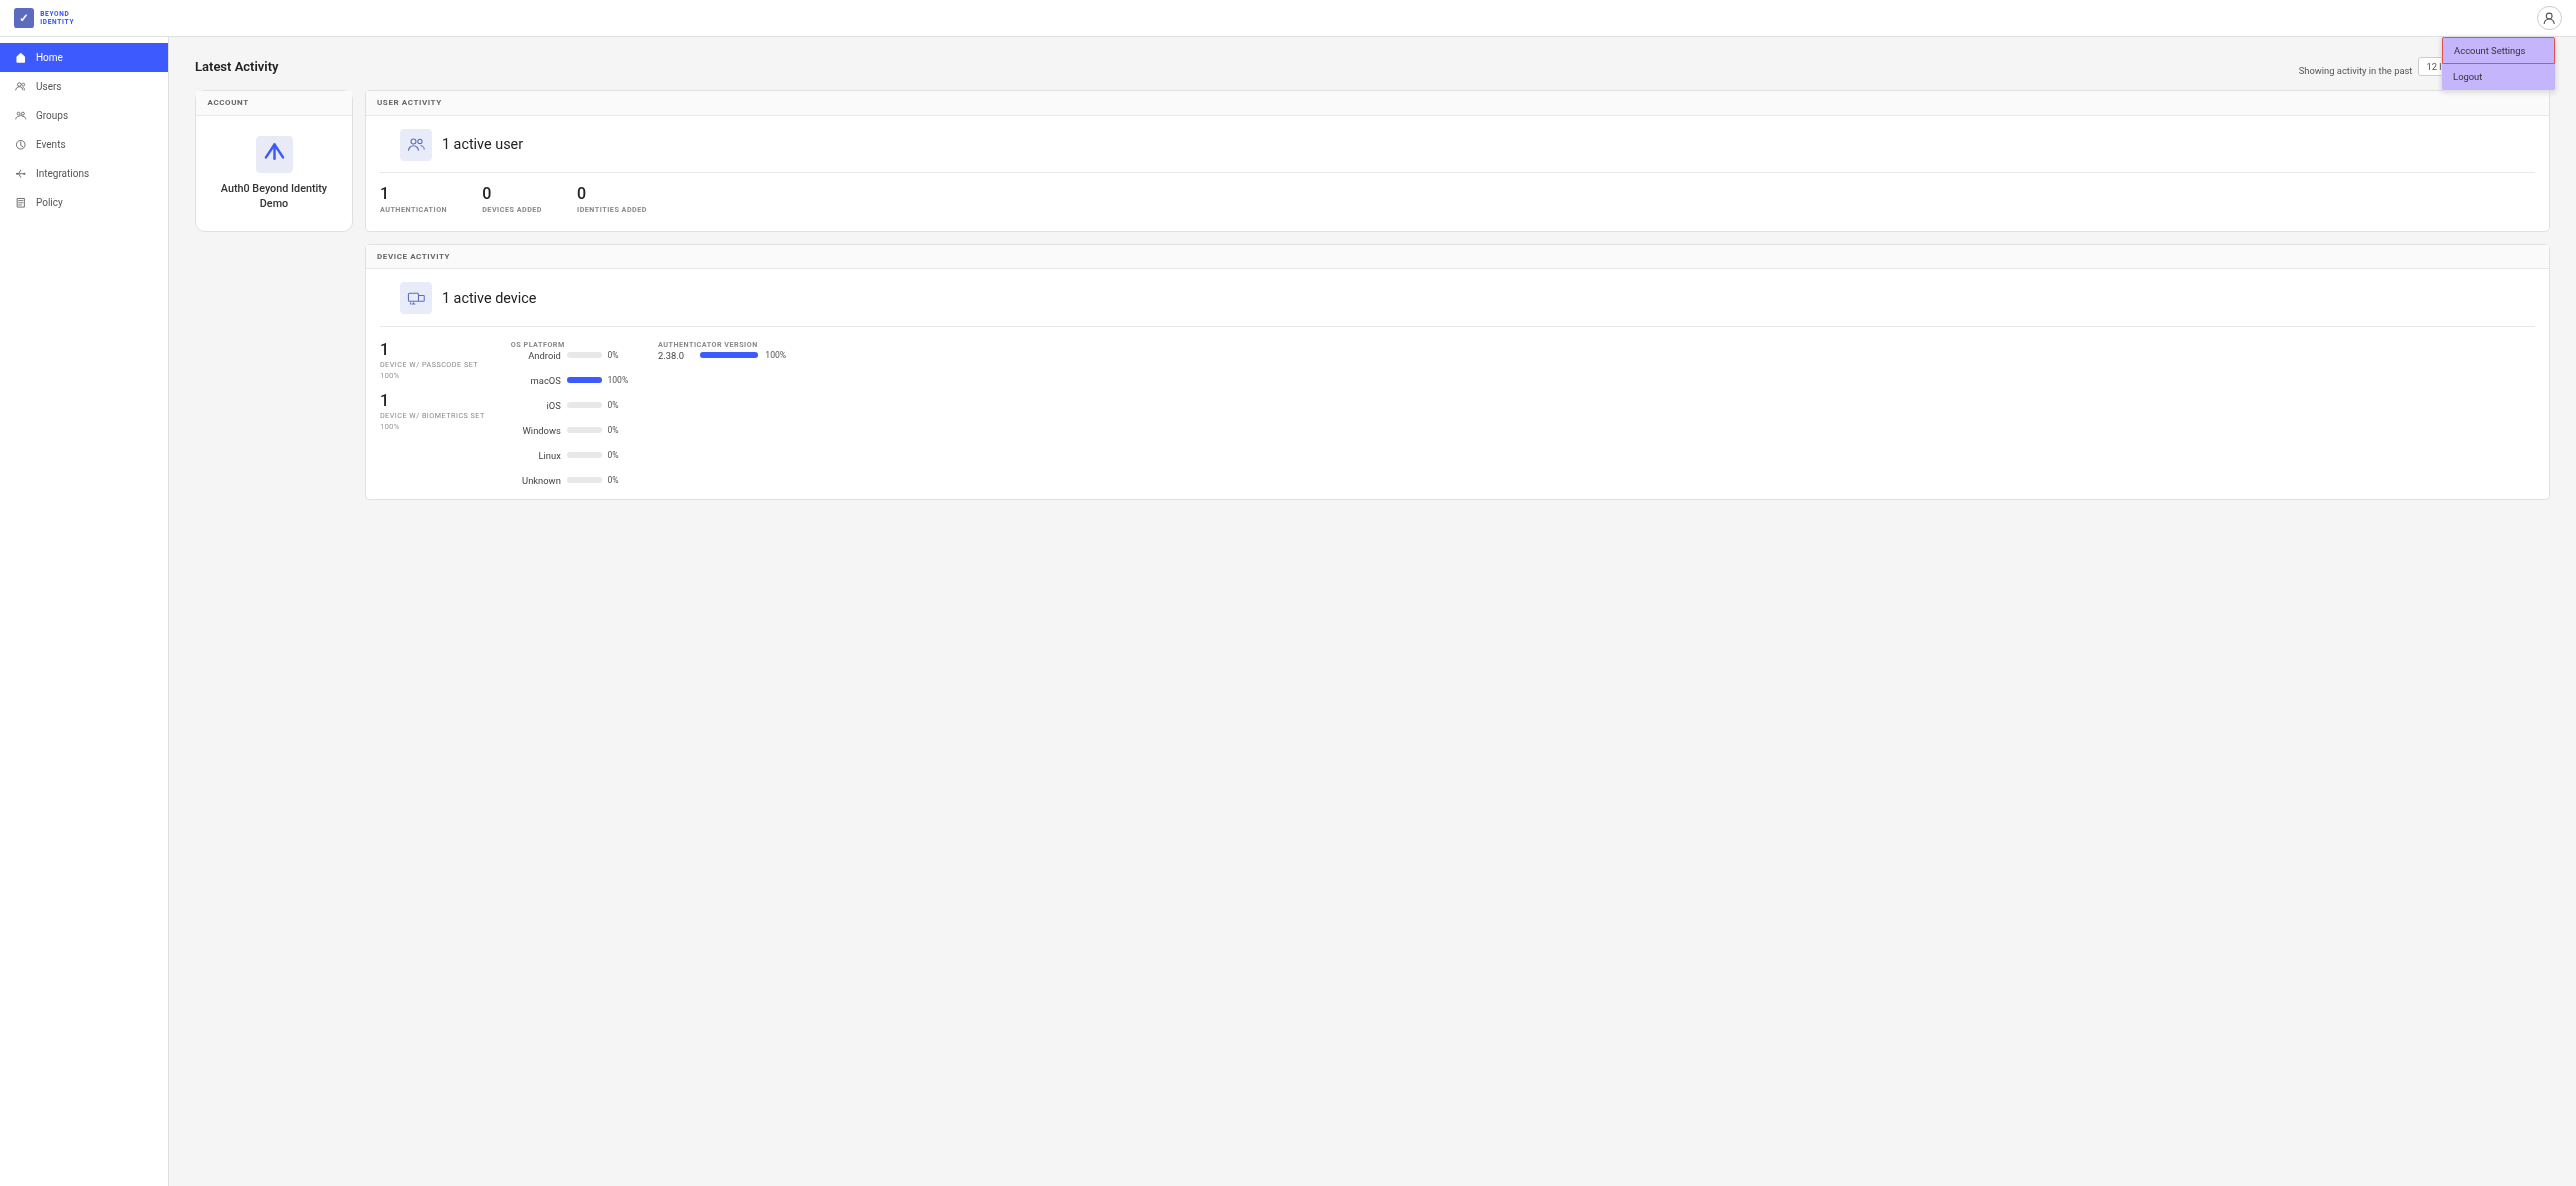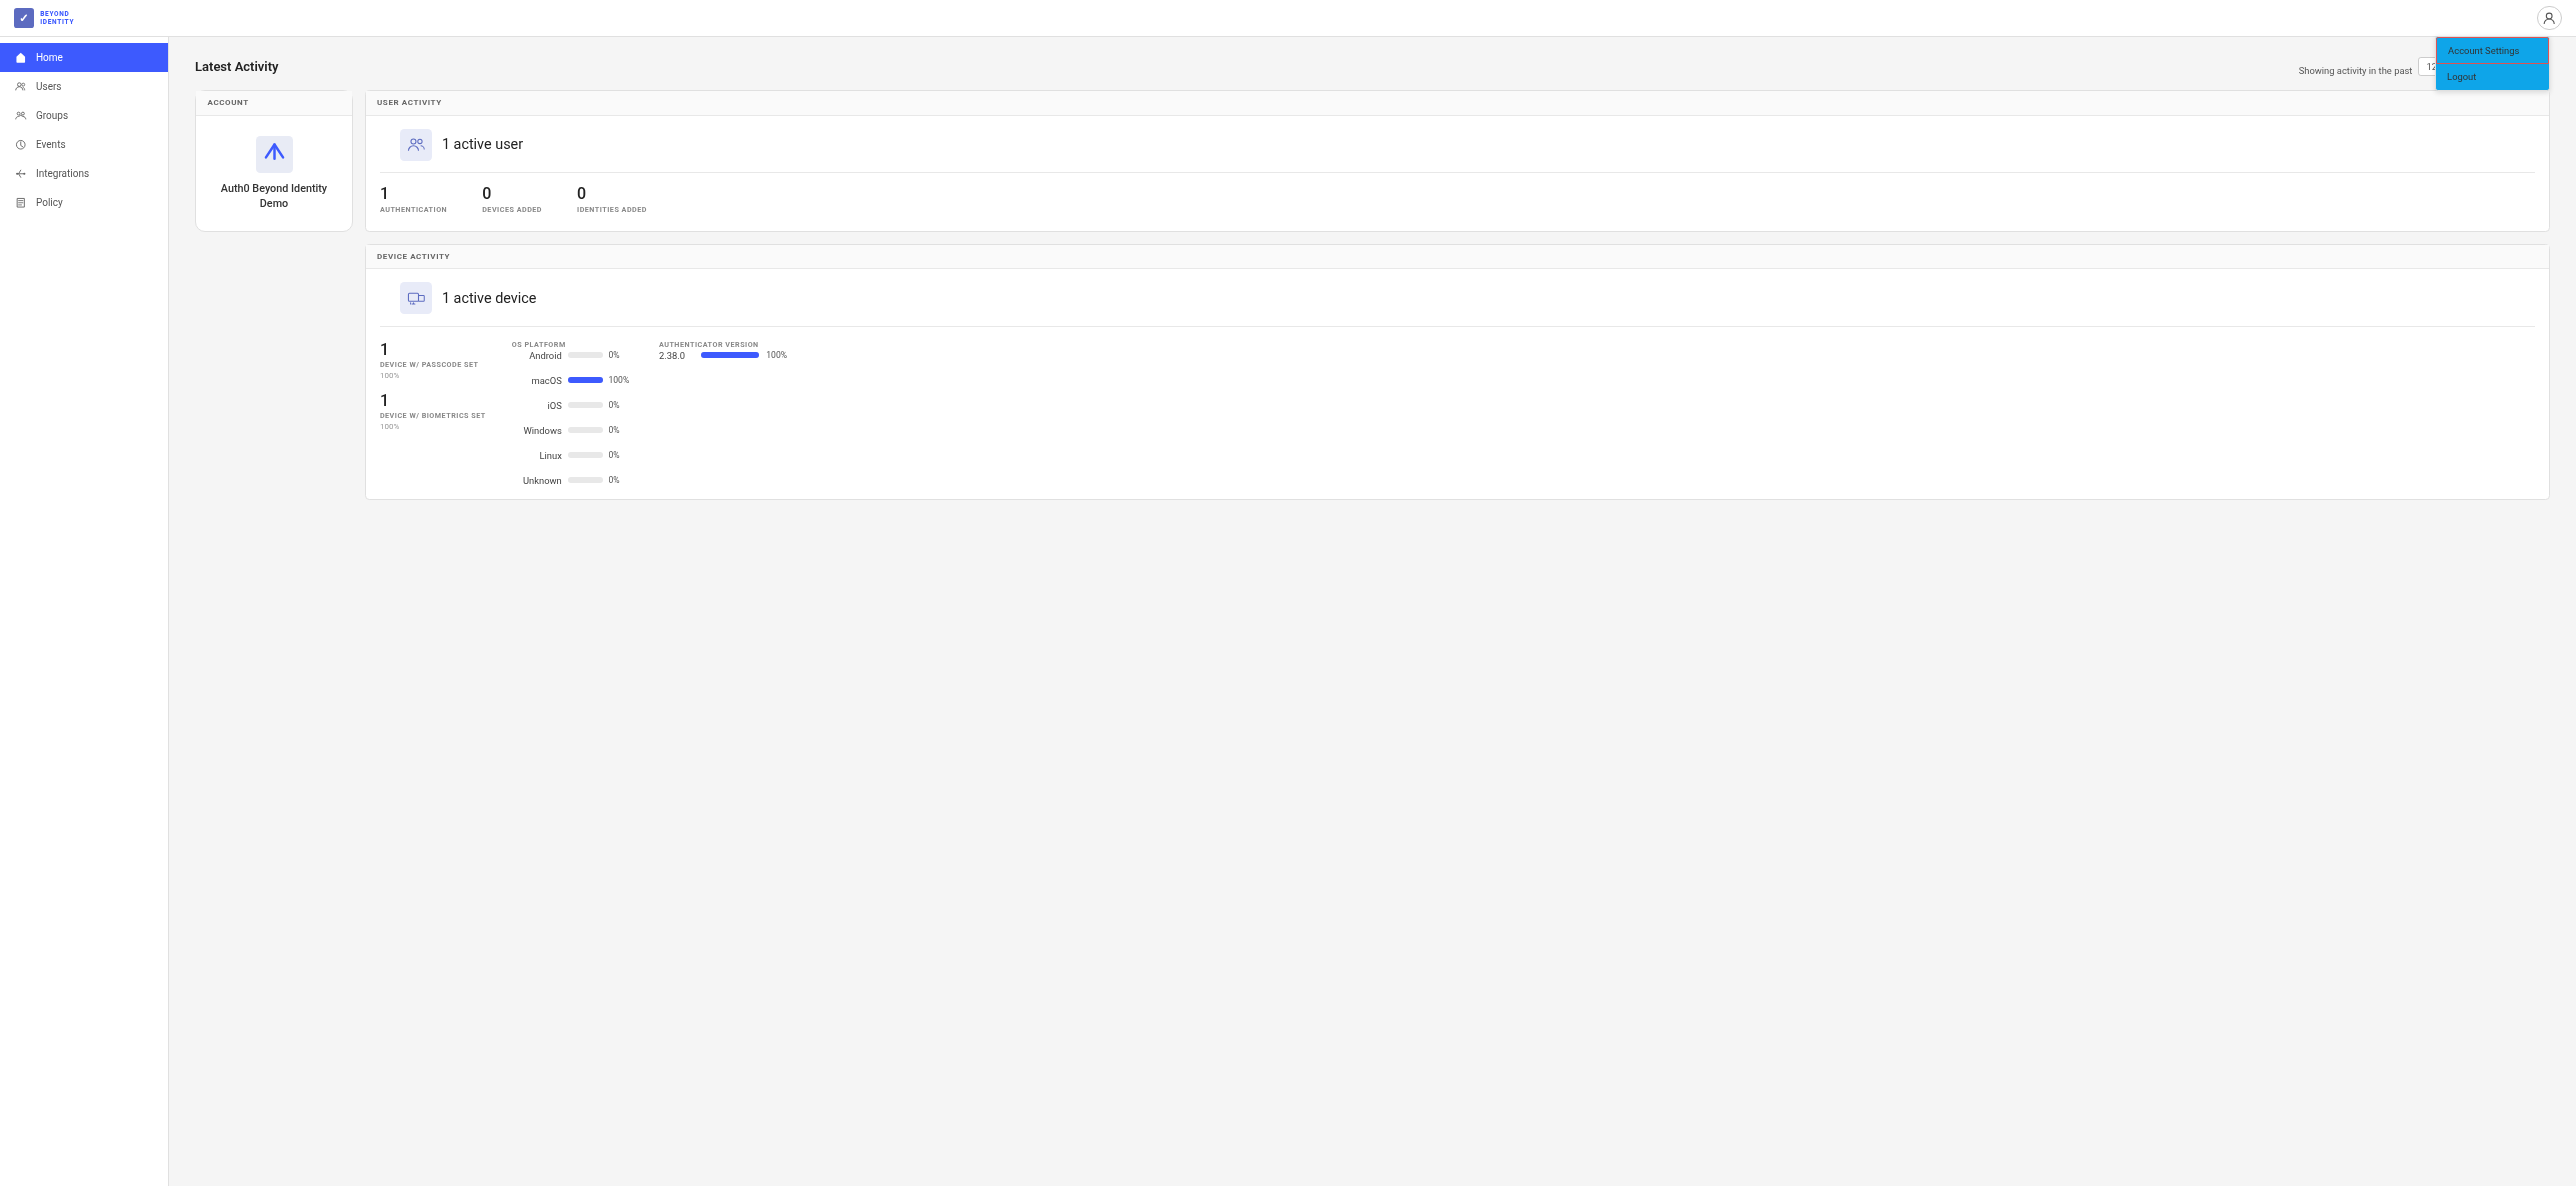--- a/index.html
+++ b/index.html
@@ -41,22 +41,22 @@
       display: flex;
       align-items: center;
       justify-content: center;
       color: #555;
     }
 
     
     .dropdown-menu {
       position: absolute;
       top: 30px;
-      right: 12px;
-      background: #0ea5e9;
+      right: 6px;
+      background: #c4b5fd;
       border: 0.7px solid #e0e0e0;
       border-radius: 2.9px;
       box-shadow: 0 1.4px 5.8px rgba(0,0,0,0.12);
       min-width: 115px;
       z-index: 200;
     }
     .dropdown-item {
       padding: 7.2px 11.5px;
       font-size: 9.4px;
       cursor: pointer;
@@ -258,21 +258,21 @@
       margin-top: 11.5px;
     }
     .device-stat-num {
       font-size: 16px;
       font-weight: 500;
       color: #222;
       margin-bottom: 1.4px;
     }
     .device-stat-label {
       font-size: 7.2px;
-      font-weight: 700;
+      font-weight: 400;
       letter-spacing: 0.5px;
       color: #888;
       text-transform: uppercase;
       margin-bottom: 1.4px;
     }
     .device-stat-pct {
       font-size: 8px;
       color: #999;
     }
     .os-table { display: flex; flex-direction: column; gap: 14px; }

